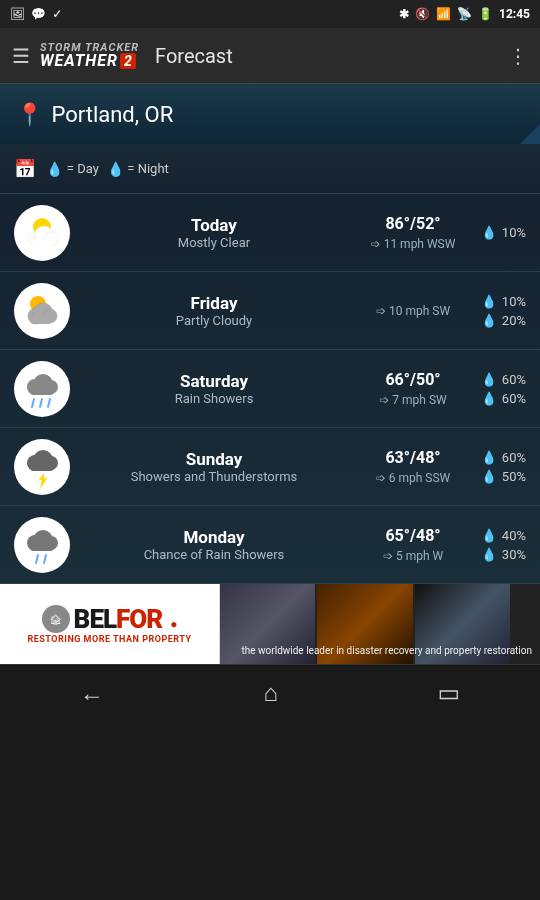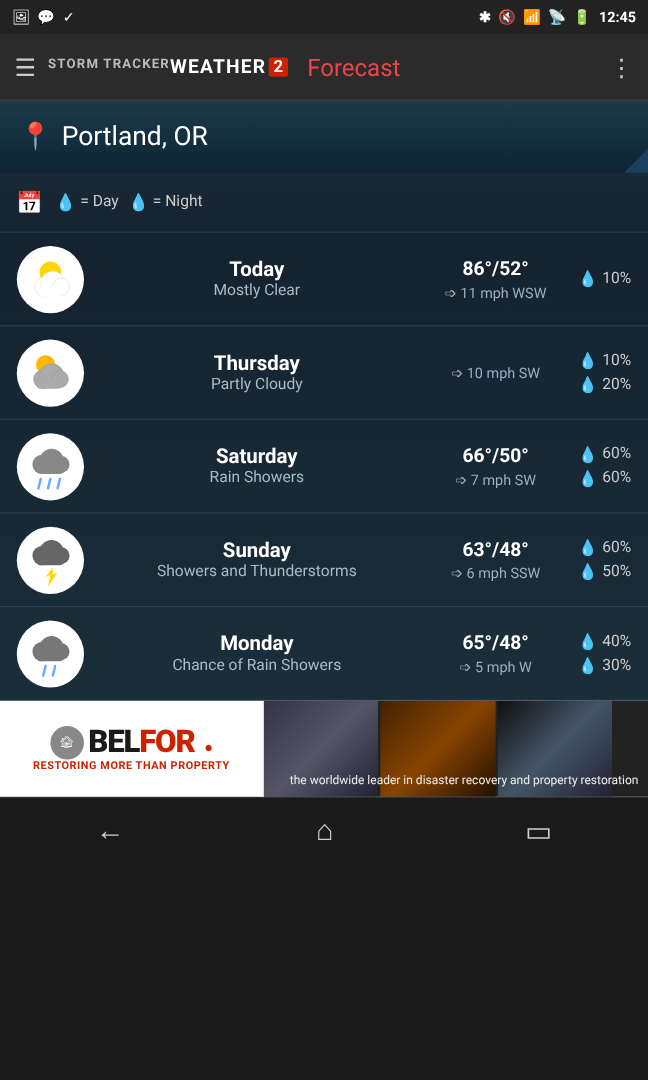--- a/index.html
+++ b/index.html
@@ -29,34 +29,34 @@
     
     .app-bar {
       background: #2b2b2b;
       height: 56px;
       display: flex;
       align-items: center;
       padding: 0 12px;
       border-bottom: 1px solid #444;
     }
     .hamburger { color: #ccc; font-size: 20px; margin-right: 10px; }
-    .logo-container { display: flex; flex-direction: row; line-height: 1; }
+    .logo-container { display: flex; flex-direction: column; line-height: 1; font-style: italic; }
     .logo-top { font-size: 11px; color: #bbb; font-weight: bold; letter-spacing: 1px; }
     .logo-bottom { font-size: 16px; color: white; font-weight: bold; letter-spacing: 1px; }
     .logo-num {
       background: #cc2200;
       color: white;
       font-size: 14px;
       font-weight: bold;
       padding: 1px 4px;
       border-radius: 2px;
       margin-left: 2px;
     }
     .app-bar-title {
-      color: #ef4444;
+      color: #e5e5e5;
       font-size: 20px;
       margin-left: 16px;
       font-weight: 400;
       flex: 1;
     }
     .more-icon { color: #ccc; font-size: 20px; }
 
     
     .location-bar {
       background: linear-gradient(180deg, #1c3a4a 0%, #0d2535 100%);
@@ -281,21 +281,21 @@
       <div class="weather-icon-circle">
         <svg width="44" height="44" viewBox="0 0 44 44">
           <circle cx="18" cy="15" r="8" fill="#FFB800"></circle>
           <circle cx="16" cy="27" r="8" fill="#aaa" stroke="#999" stroke-width="0.5"></circle>
           <circle cx="23" cy="24" r="10" fill="#aaa" stroke="#999" stroke-width="0.5"></circle>
           <circle cx="30" cy="27" r="7" fill="#aaa" stroke="#999" stroke-width="0.5"></circle>
           <rect x="10" y="27" width="22" height="8" rx="4" fill="#aaa"></rect>
         </svg>
       </div>
       <div class="day-info">
-        <div class="day-name">Thursday</div>
+        <div class="day-name">Friday</div>
         <div class="day-condition">Partly Cloudy</div>
       </div>
       <div class="temp-wind">
         <div class="wind-text">➩ 10 mph SW</div>
       </div>
       <div class="precip-column">
         <div class="precip-item">
           <span class="drop-day">💧</span>
           <span class="precip-pct">10%</span>
         </div>

